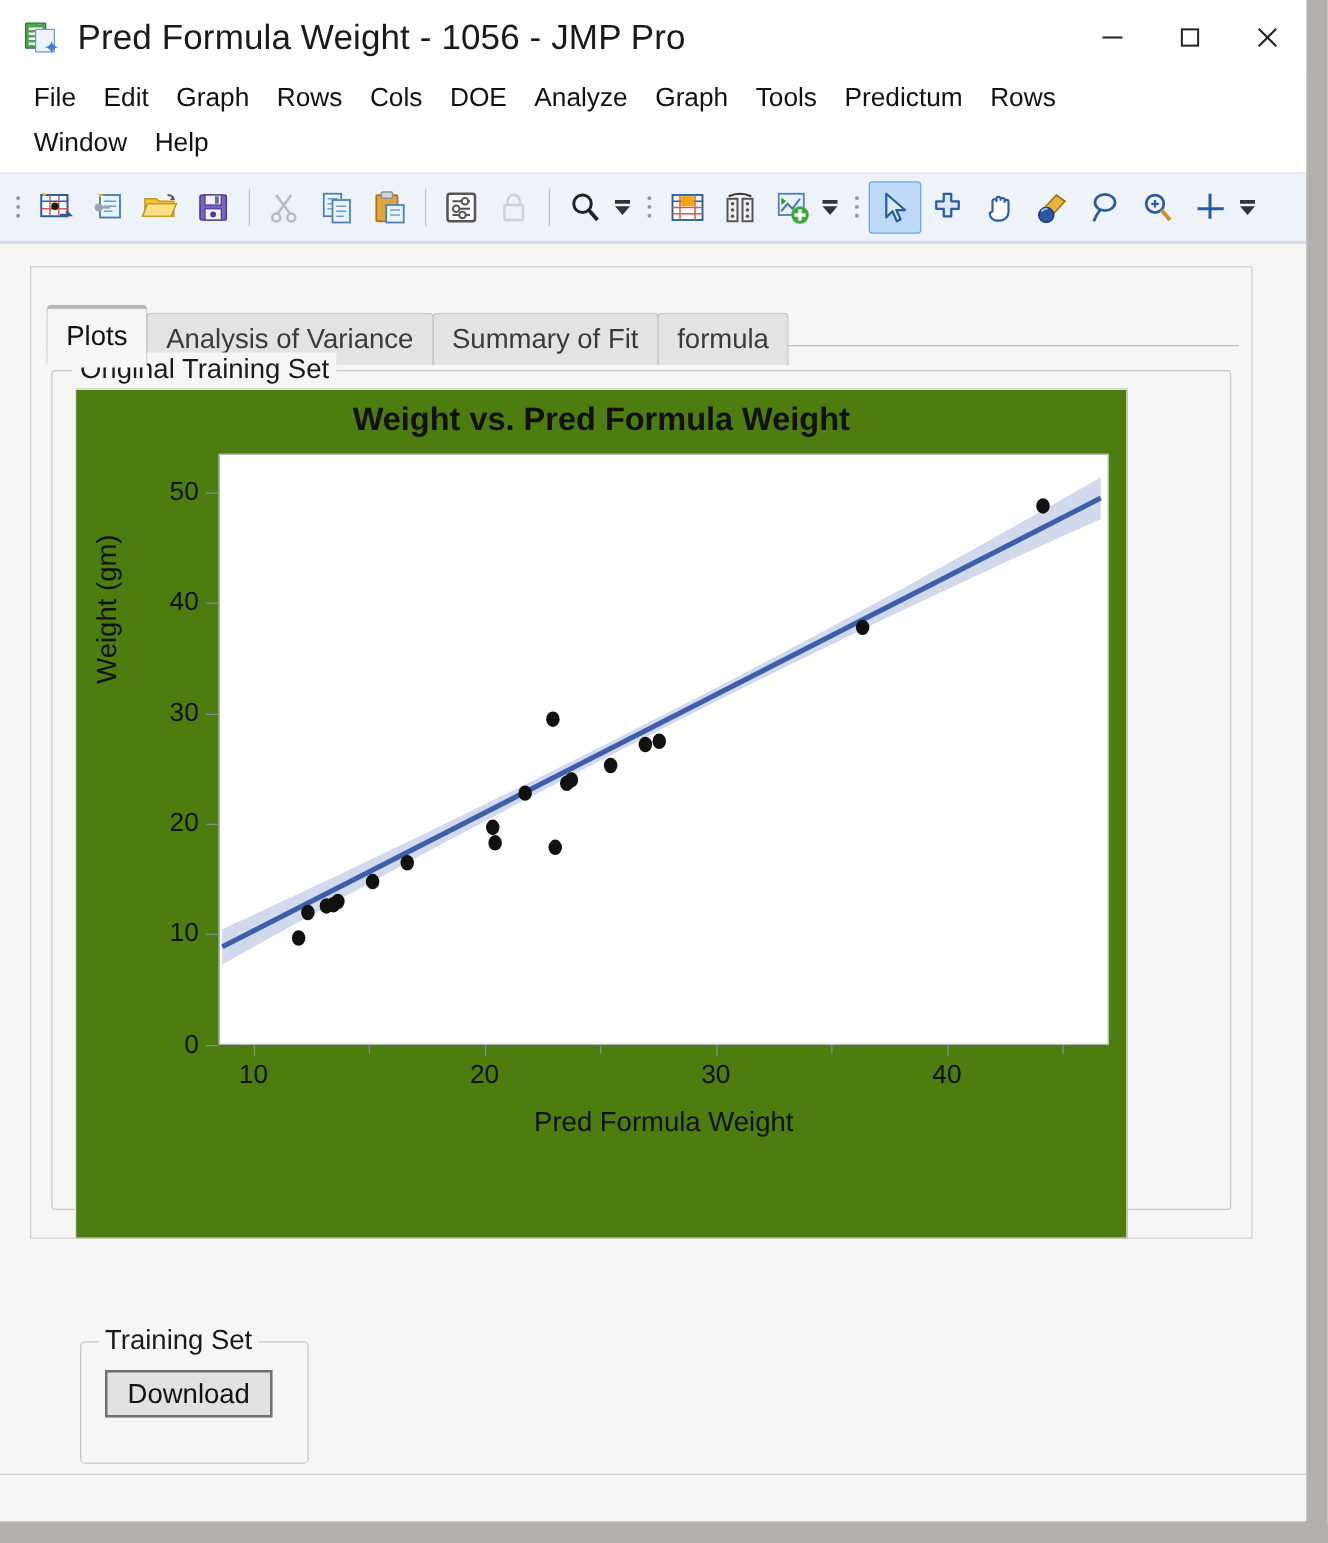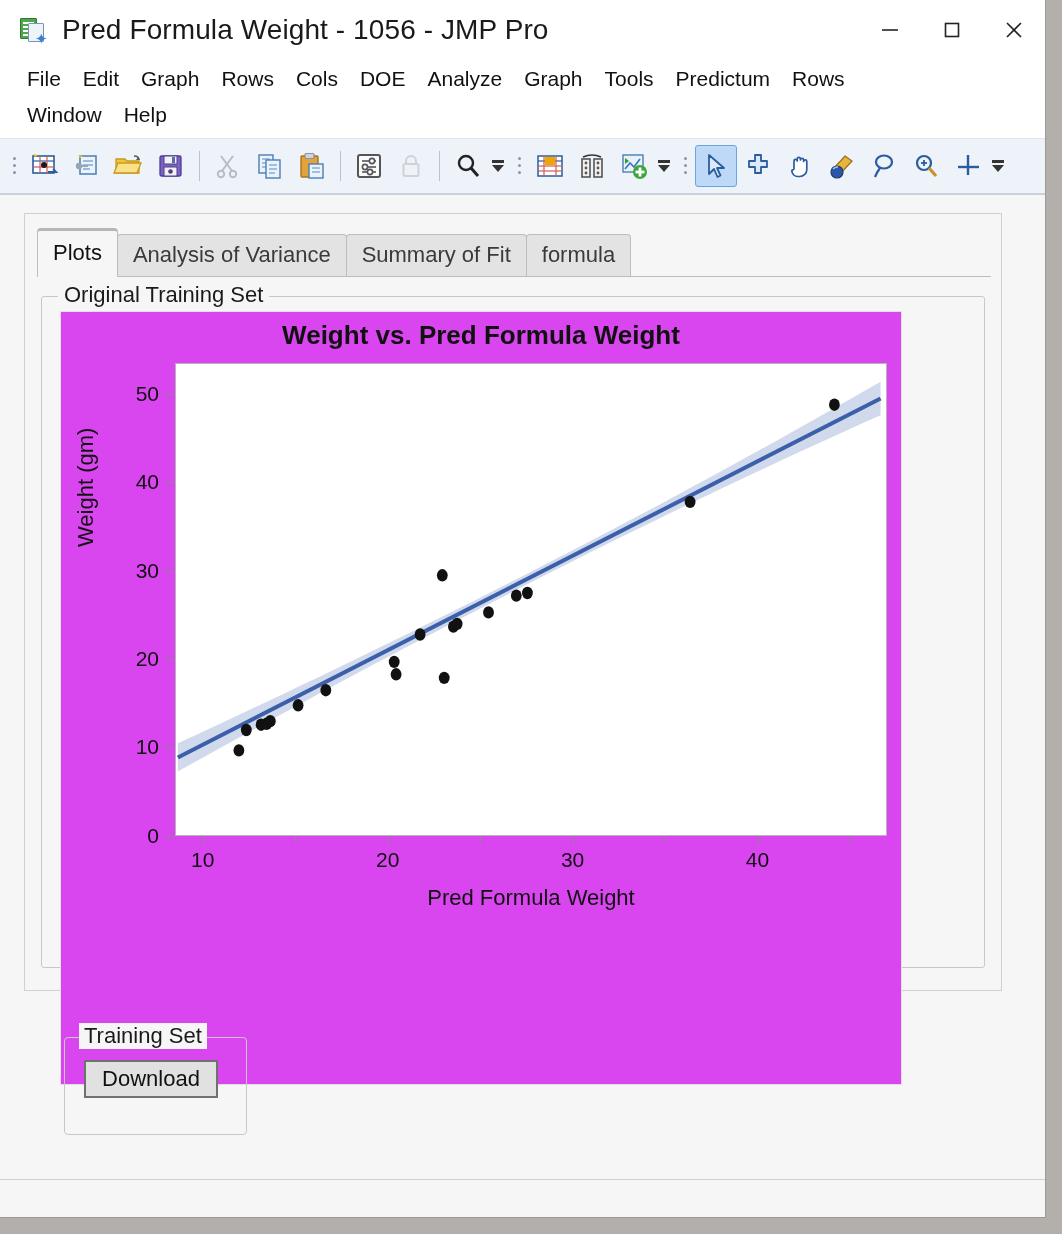--- a/index.html
+++ b/index.html
@@ -87,21 +87,21 @@
   
   #content {
     flex: 1; background: #f6f6f6; position: relative; overflow: hidden;
     border-top: 1px solid #cfcfcf;
   }
   #outer-panel {
     position:absolute; left: 24px; top: 18px; width: 978px; height: 778px;
     background:#f6f6f6; border:1px solid #d0d0d0;
   }
   
-  #tabs { position:absolute; left: 12px; top: 20px; display:flex; }
+  #tabs { position:absolute; left: 12px; top: 36px; display:flex; }
   .tab {
     height: 42px; padding: 0 15px; display:flex; align-items:center;
     font-size: 22px; color:#3a3a3a; background:#e3e3e3;
     border:1px solid #bdbdbd; border-bottom:none;
     border-top-left-radius:4px; border-top-right-radius:4px;
     margin-right: -1px;
   }
   .tab.active {
     background:#f6f6f6; color:#111; height: 48px; margin-top:-6px;
     border-top: 3px solid #b6b6b6; border-bottom:none; z-index:3;
@@ -117,22 +117,22 @@
   #grp-original {
     position:absolute; left: 16px; top: 82px; width: 944px; height: 672px;
     border:1px solid #c8c8c8; border-radius:3px;
   }
   #grp-original-legend {
     position:absolute; left: 16px; top: -15px; background:#f6f6f6; padding: 0 6px;
     font-size: 22px; color:#1a1a1a; white-space:nowrap;
   }
   
   #plot-panel {
-    position:absolute; left: 18px; top: 14px; width: 842px; height: 774px;
-    background:#d946ef; border:1px solid #e0e0e0;
+    position:absolute; left: 18px; top: 14px; width: 842px; height: 680px;
+    background:#4d7c0f; border:1px solid #e0e0e0;
   }
   #chart-title {
     position:absolute; left:0; right:0; top: 8px; text-align:center;
     font-size: 26px; font-weight: bold; color:#111;
   }
   #plot-area {
     position:absolute; left: 114px; top: 51px; width: 712px; height: 473px;
     background:#ffffff; border:1px solid #b4b4b4;
     overflow:hidden;
   }
@@ -150,21 +150,21 @@
   #yaxis-title {
     position:absolute; left: 12px; top: 235px; font-size: 22px; color:#111;
     transform: rotate(-90deg); transform-origin: left top; white-space:nowrap;
   }
   #xaxis-title {
     position:absolute; left: 114px; width: 712px; top: 573px; text-align:center;
     font-size: 22px; color:#111;
   }
   
   #grp-training {
-    position:absolute; left: 64px; top: 842px; width: 183px; height: 98px;
+    position:absolute; left: 64px; top: 878px; width: 183px; height: 98px;
     border:1px solid #c8c8c8; border-radius:4px;
   }
   #grp-training-legend {
     position:absolute; left: 14px; top: -15px; background:#f6f6f6; padding: 0 5px;
     font-size: 22px; color:#1a1a1a; white-space:nowrap;
   }
   #download-btn {
     position:absolute; left: 19px; top: 22px; width: 134px; height: 38px;
     background:#e1e1e1; border:2px solid #707070;
     font-size: 22px; color:#111; display:flex; align-items:center; justify-content:center;

